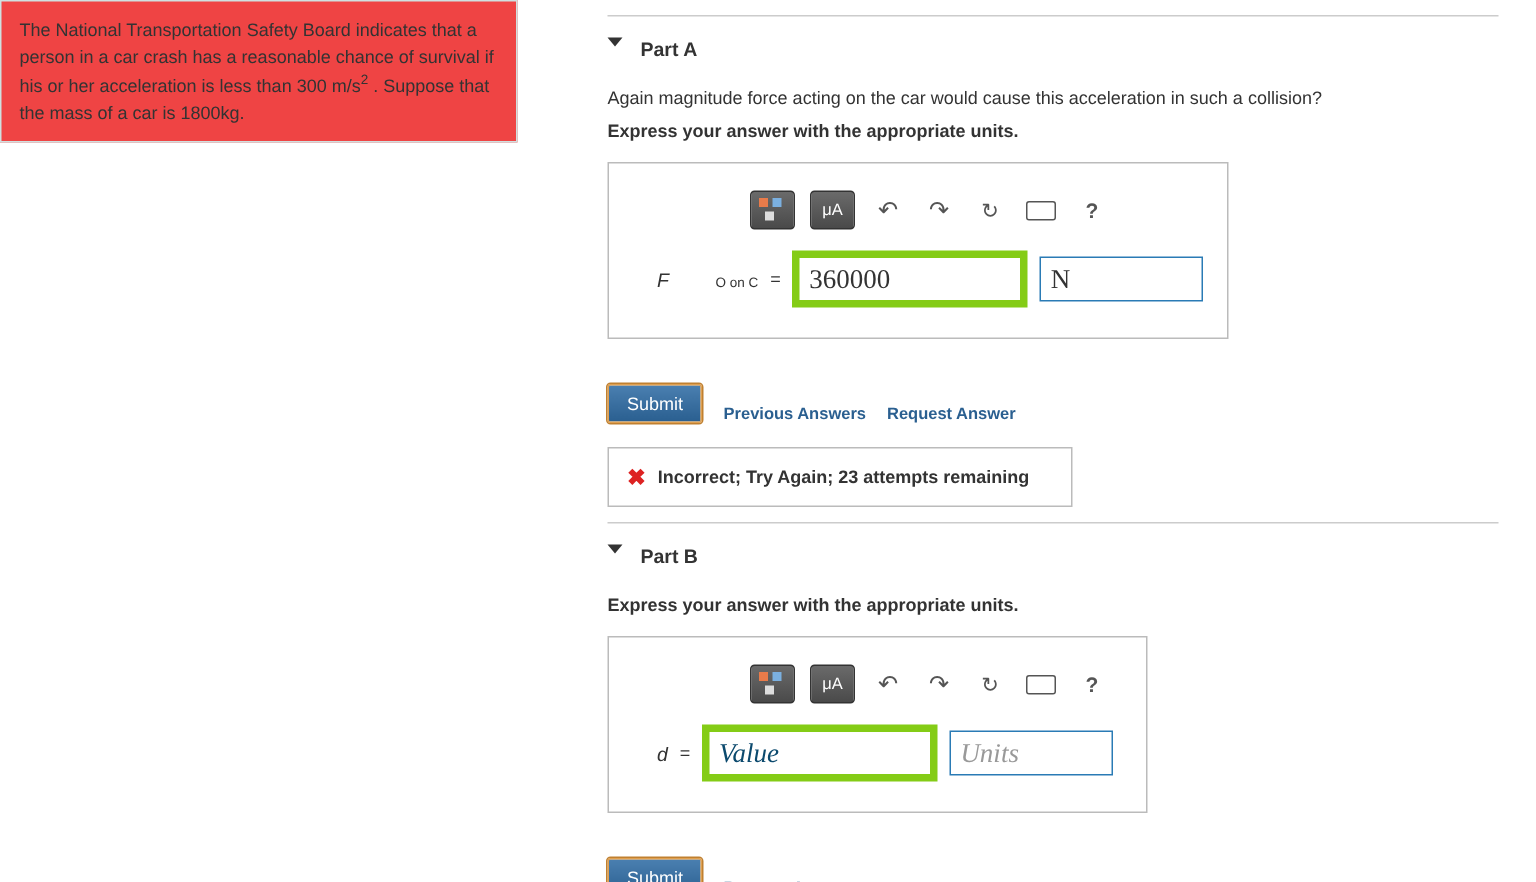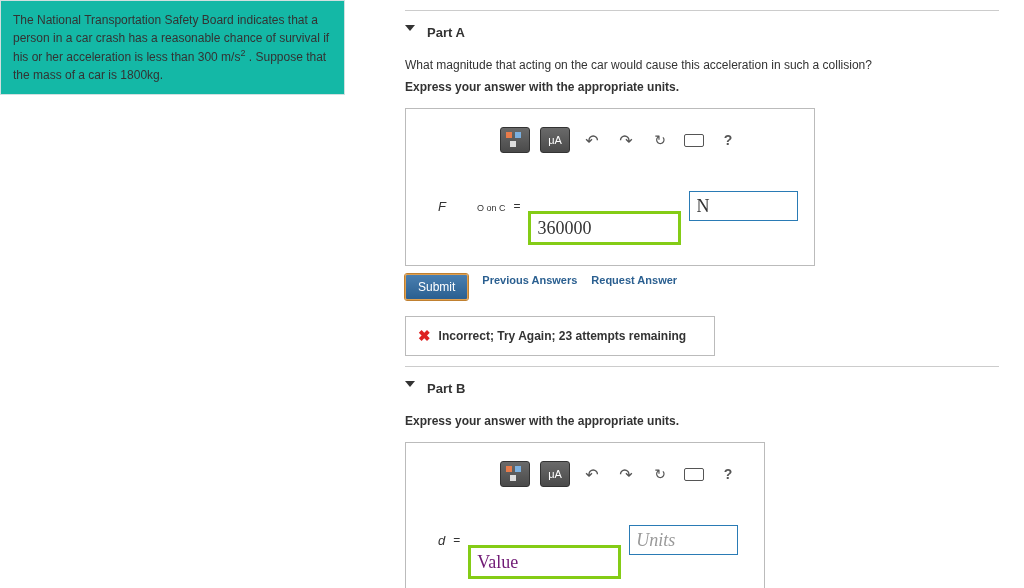--- a/index.html
+++ b/index.html
@@ -12,21 +12,21 @@
 }
 .page {
   display: flex;
   width: 1024px;
 }
 .left-panel {
   width: 345px;
   padding: 0;
 }
 .problem-statement {
-  background: #14b8a6;
+  background: #ef4444;
   border: 1px solid #d0e0e0;
   padding: 10px 12px;
   font-size: 12px;
   line-height: 1.5;
   color: #333;
 }
 .problem-statement sup { font-size: 9px; }
 .right-panel {
   flex: 1;
   padding: 0 25px 20px 60px;
@@ -135,46 +135,45 @@
   display: flex;
   align-items: center;
   gap: 8px;
 }
 .var-label {
   font-size: 13px;
   font-style: italic;
 }
 .var-label .sub { font-size: 9px; font-style: normal; margin-left: 31px; }
 .value-input {
-  border: 3px solid #84cc16;
+  border: 5px solid #84cc16;
   height: 28px;
   padding: 0 6px;
   font-size: 18px;
   width: 135px;
   font-family: Georgia, serif;
   color: #333;
-  margin-top: 44px;
-}
-.value-input.empty { color: #701a75; }
+}
+.value-input.empty { color: #0c4a6e; font-style: italic; }
 .units-input {
   border: 1px solid #2a7bb5;
   height: 28px;
   padding: 0 6px;
   font-size: 18px;
   width: 95px;
   font-family: Georgia, serif;
   color: #333;
   display: flex;
   align-items: center;
 }
 .units-input.empty { color: #999; font-style: italic; }
 .actions-row {
-  margin-top: 8px;
-  display: flex;
-  align-items: flex-start;
+  margin-top: 30px;
+  display: flex;
+  align-items: flex-end;
   gap: 14px;
 }
 .submit-btn {
   background: linear-gradient(#4a7fb0, #2a5f90);
   border: 1px solid #e0a050;
   outline: 1px solid #c08030;
   color: #fff;
   font-size: 12px;
   padding: 5px 12px;
   border-radius: 2px;
@@ -217,21 +216,21 @@
   </div>
 
   <div class="right-panel">
 
     <div class="part-section">
       <div class="part-header">
         <div class="caret"></div>
         <div class="part-title">Part A</div>
       </div>
       <div class="part-body">
-        <div class="question-text">What magnitude that acting on the car would cause this acceleration in such a collision?</div>
+        <div class="question-text">Again magnitude force acting on the car would cause this acceleration in such a collision?</div>
         <div class="instruction">Express your answer with the appropriate units.</div>
 
         <div class="answer-box">
           <div class="toolbar">
             <div class="tool-btn tool-templates">
                 <span class="sq3"></span>
               </div>
             <div class="tool-btn tool-units">μA</div>
             <div class="tool-btn tool-undo">↶</div>
             <div class="tool-btn tool-redo">↷</div>

